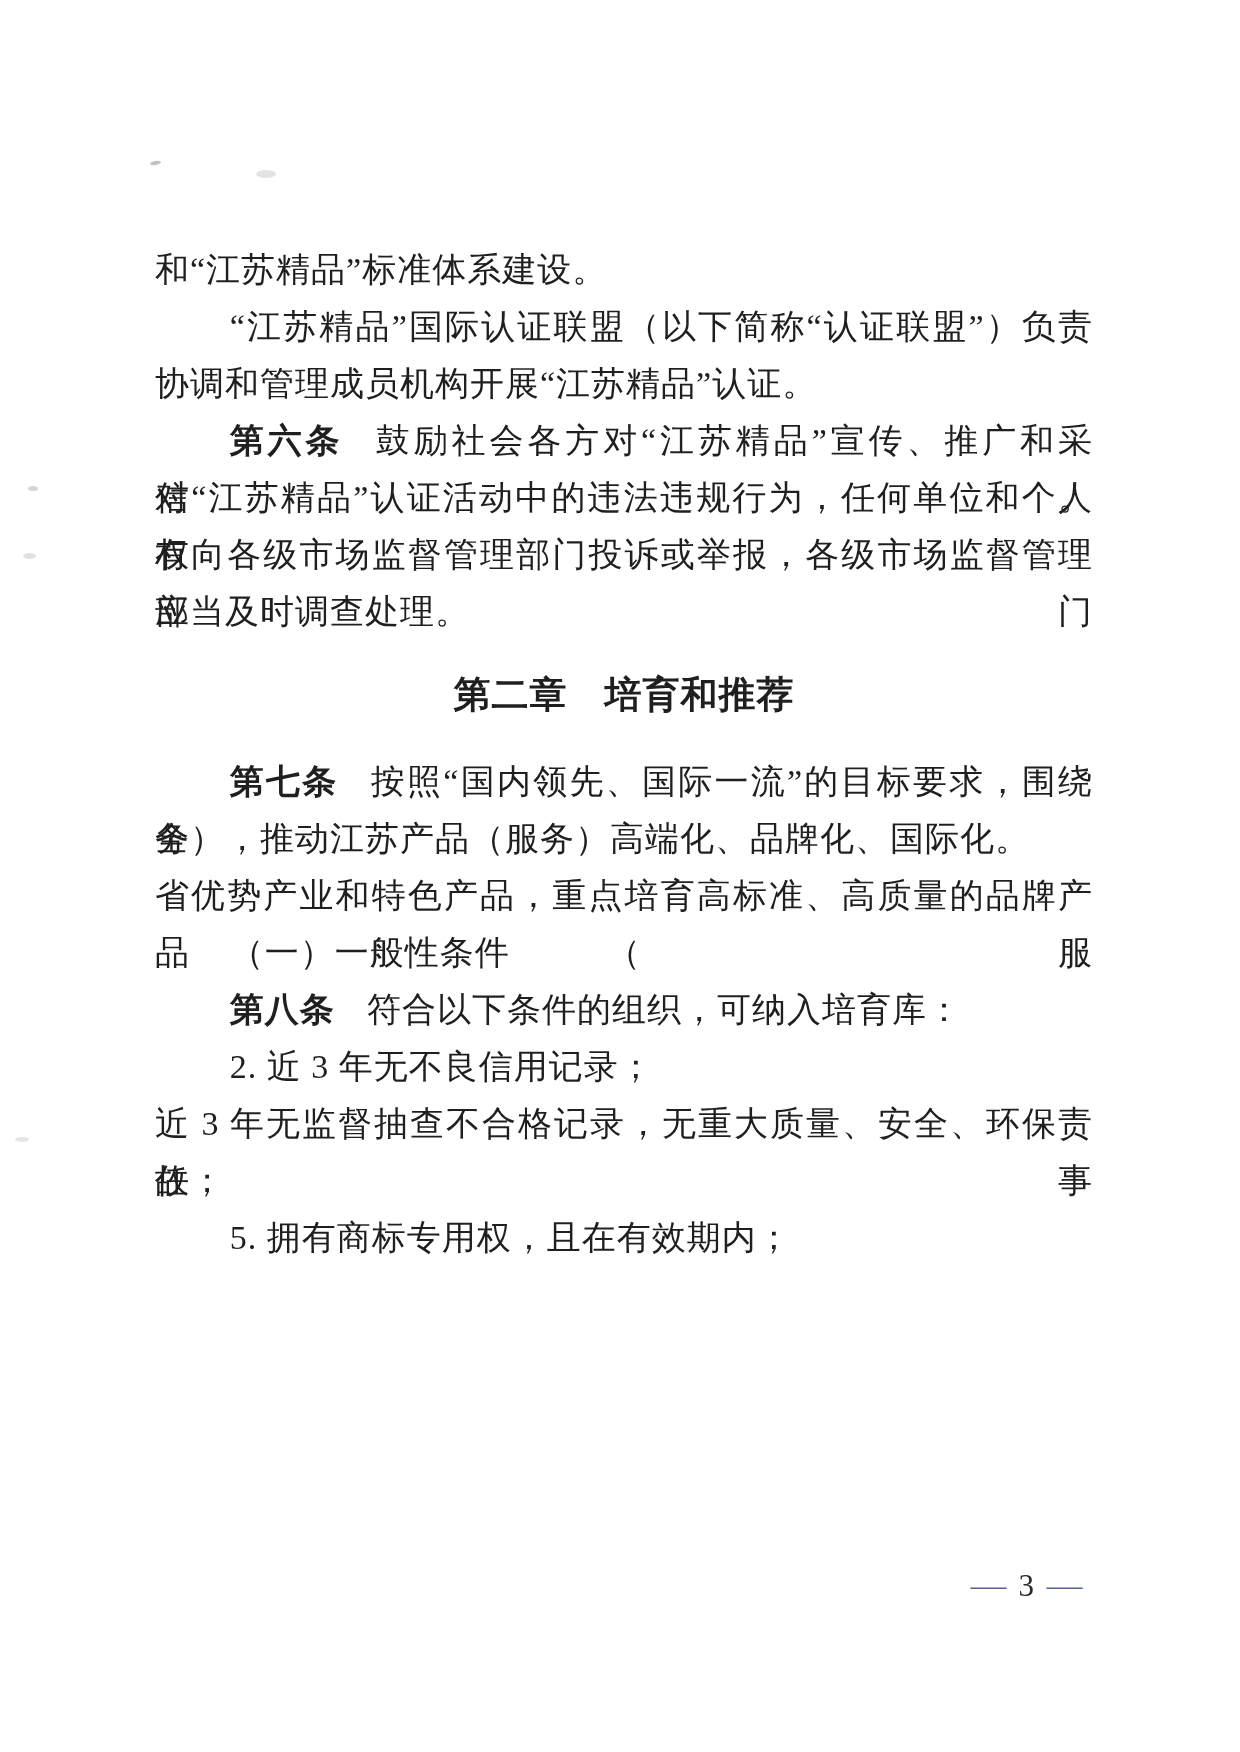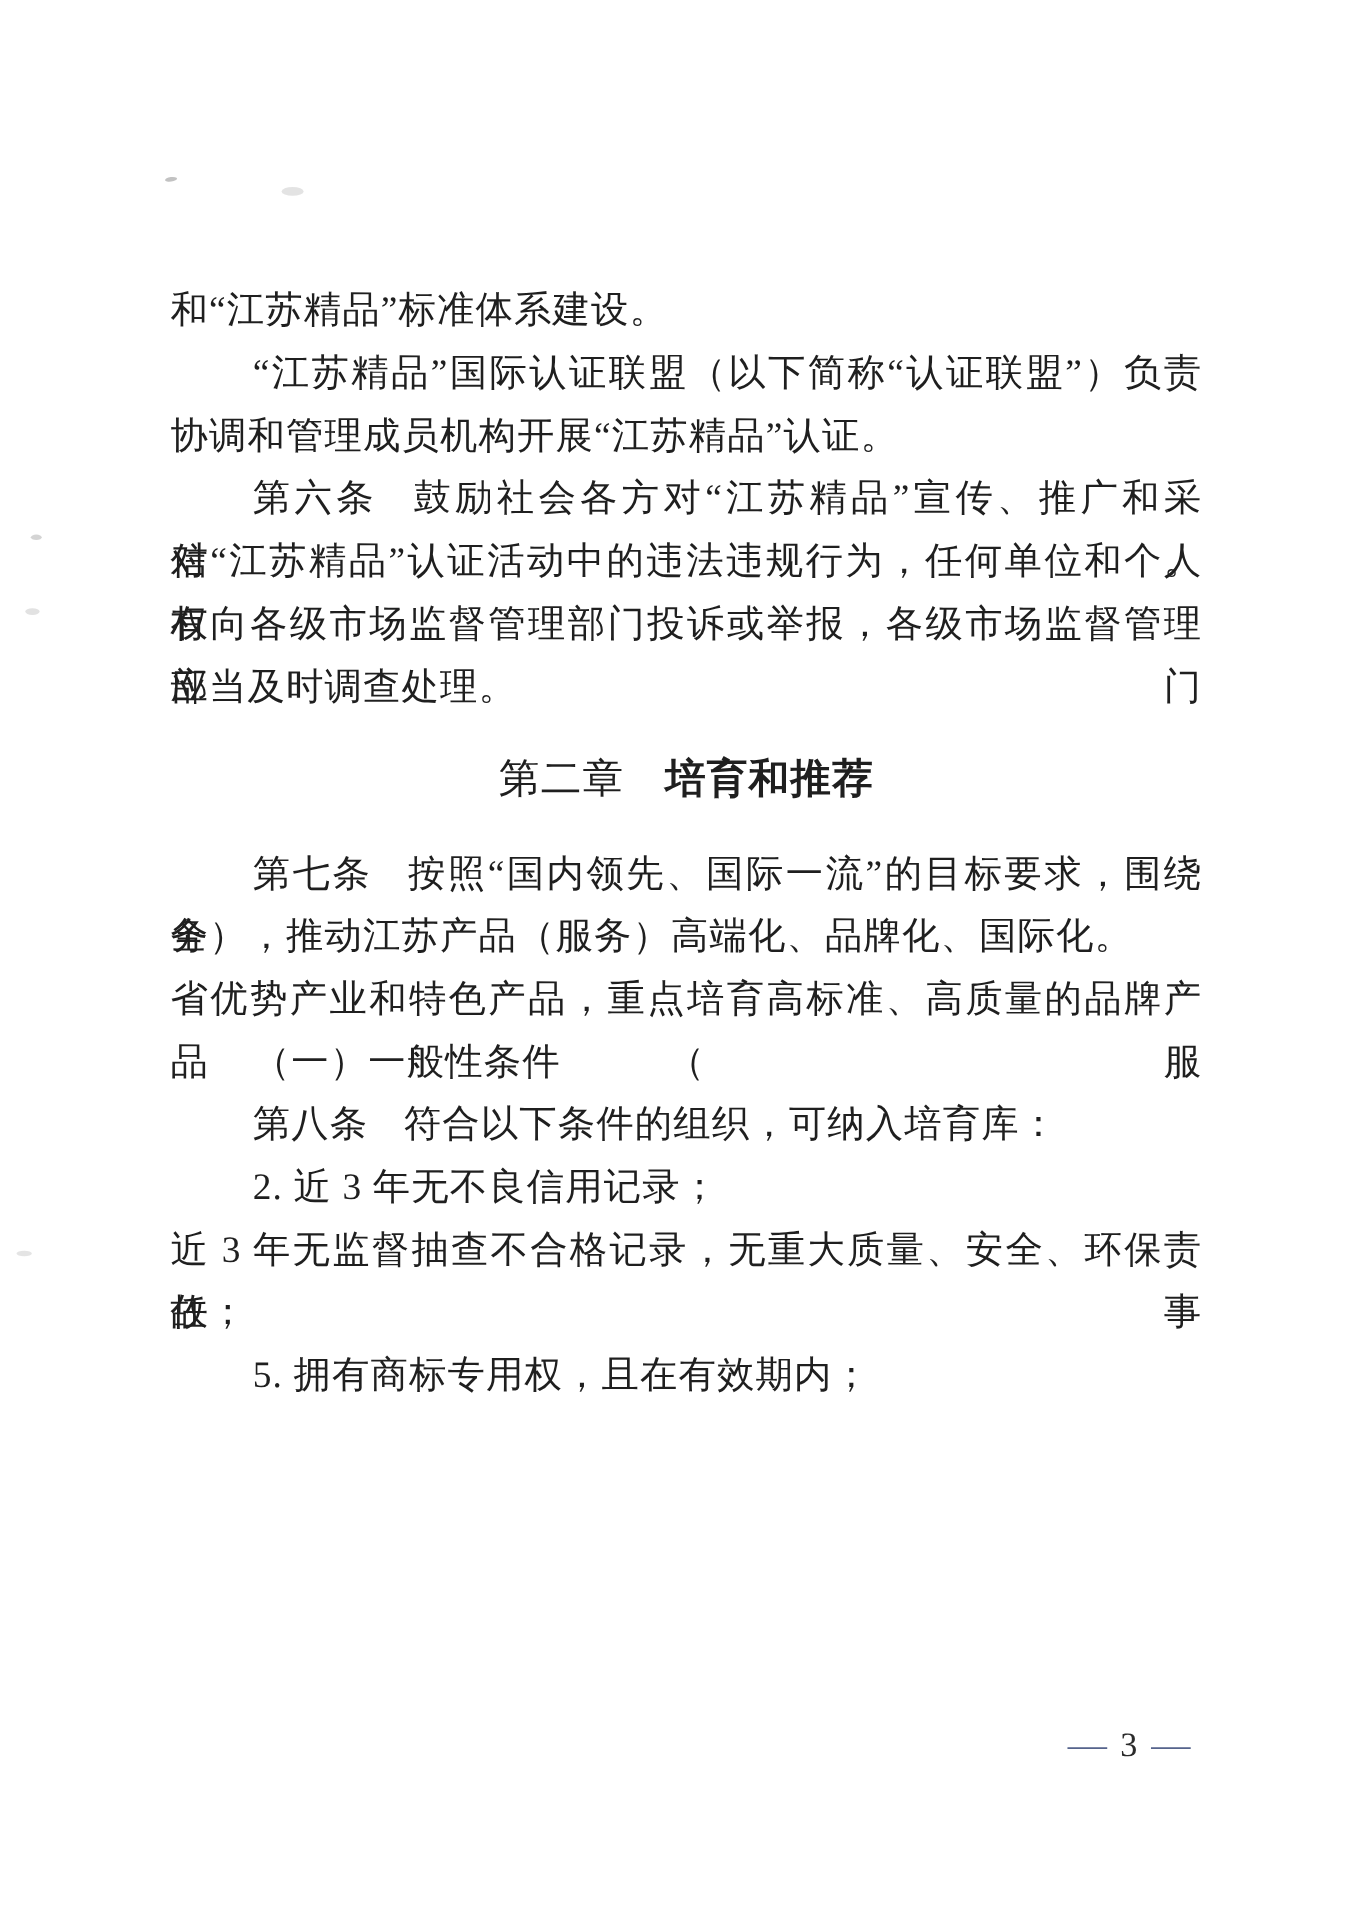--- a/index.html
+++ b/index.html
@@ -13,41 +13,41 @@
     height: 1752px;
     margin: 0 auto;
     background: var(--page-bg, #ffffff);
     overflow: hidden;
     font-family: "Liberation Serif", "DejaVu Serif", serif;
     color: var(--text-color, #1f1f1f);
   }
   .content {
     position: absolute;
     left: 155px;
-    top: 254px;
+    top: 241px;
     width: 938px;
   }
   .line {
     height: 57px;
     line-height: 57px;
     font-size: 34px;
     letter-spacing: 1px;
     white-space: nowrap;
   }
   .line.fill {
     white-space: normal;
     text-align: justify;
     text-align-last: justify;
   }
   .line.indent {
     text-indent: 2.2em;
   }
   .prefix {
     font-family: "Liberation Sans", "DejaVu Sans", sans-serif;
-    font-weight: 400;
+    font-weight: 700;
     margin-right: 0.95em;
   }
   .line.chapter {
     margin: 26px 0 30px 0;
     text-align: left;
     text-align-last: center;
     font-family: "Liberation Sans", "DejaVu Sans", sans-serif;
     font-weight: 700;
     font-size: 37px;
     text-indent: 0;

